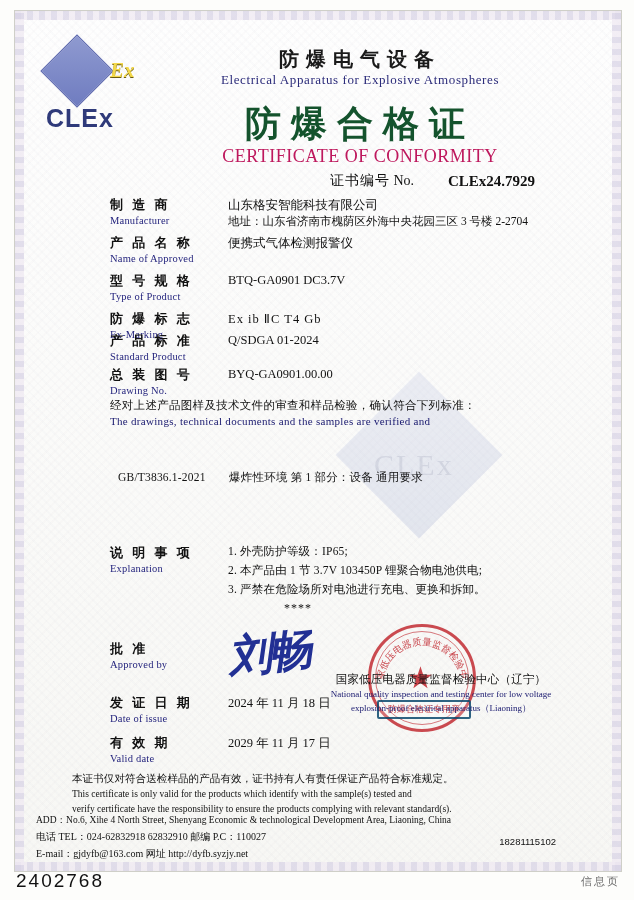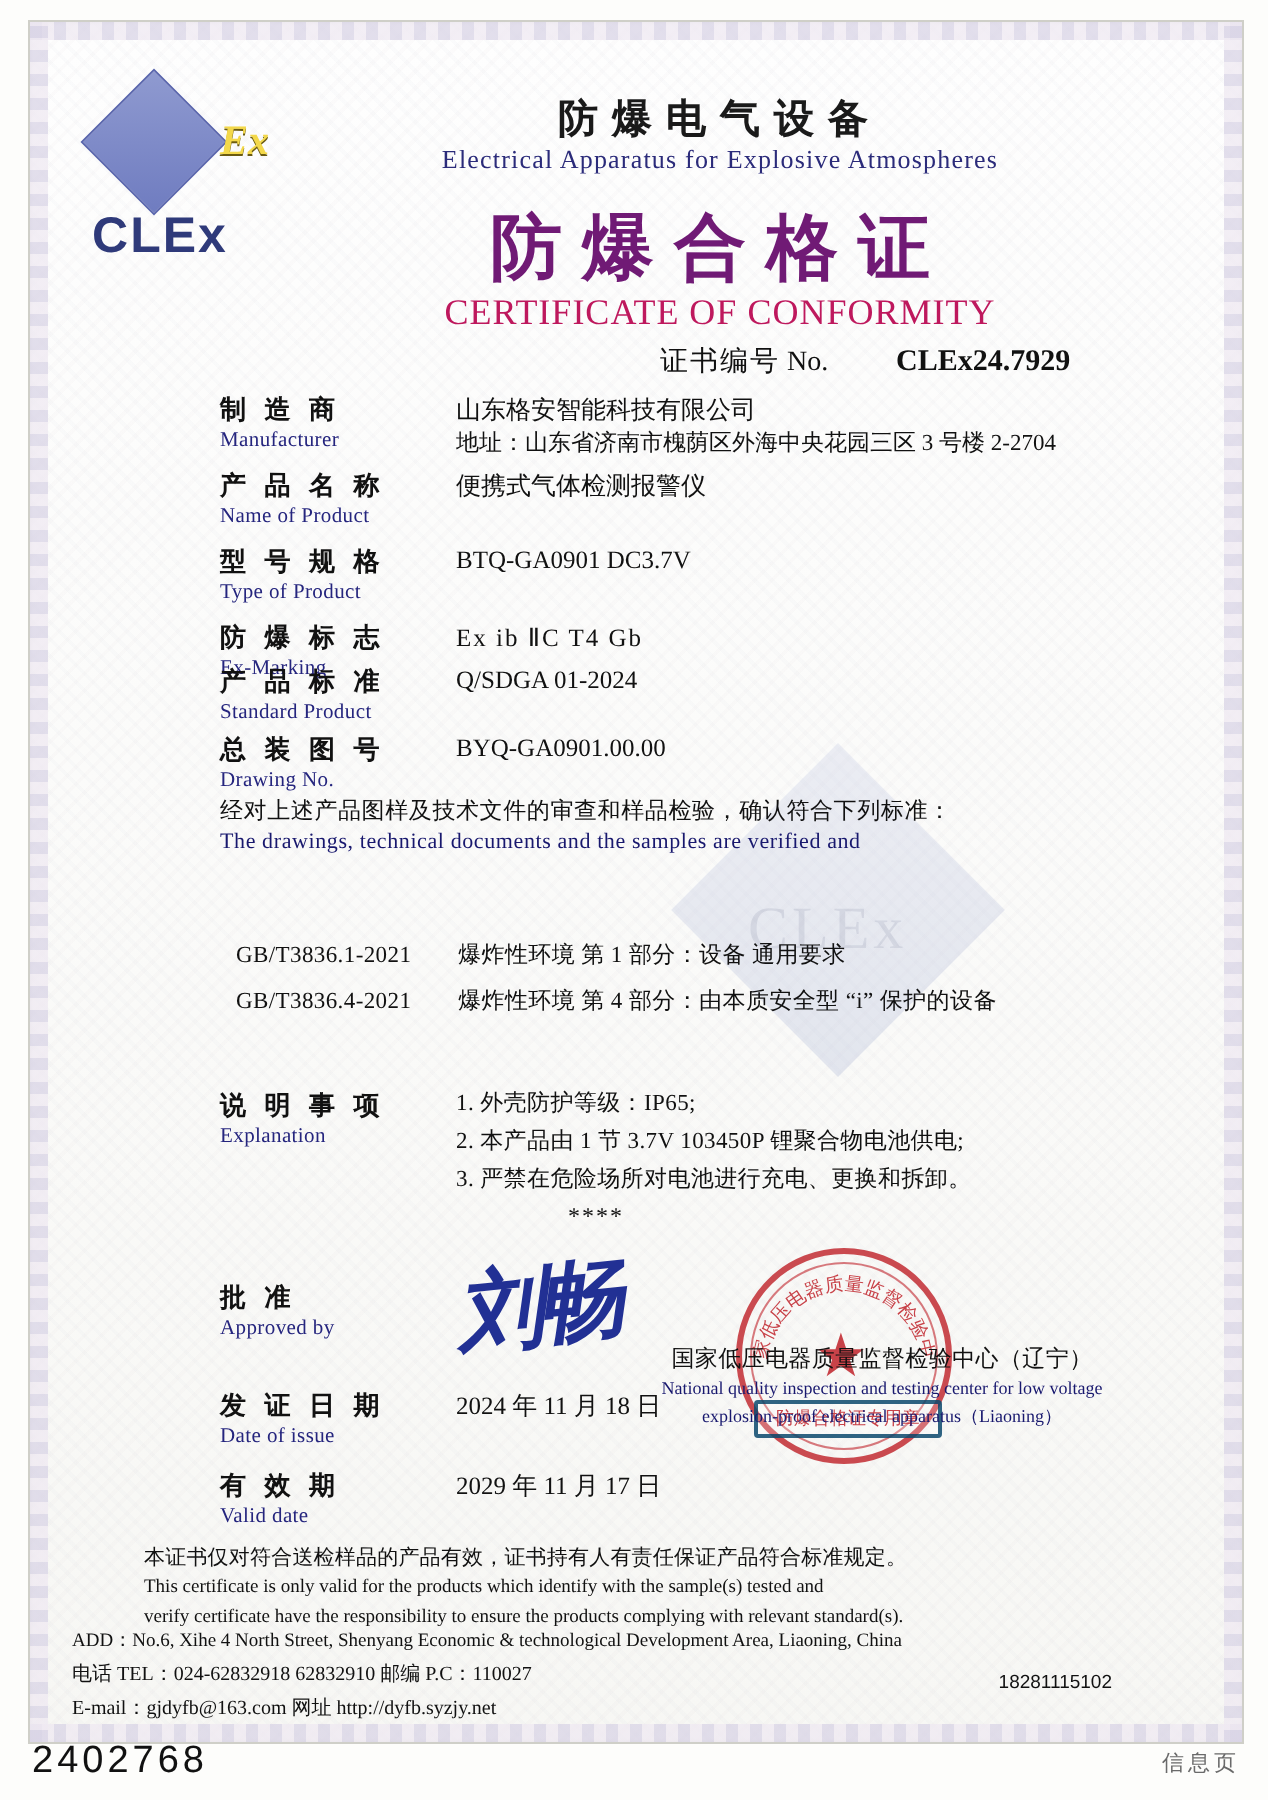--- a/index.html
+++ b/index.html
@@ -39,21 +39,21 @@
       text-shadow:0 1px 0 #6a5a10;margin-left:48px;}
   .lg-word{position:absolute;left:0;top:62px;width:96px;text-align:center;font-size:25px;
       font-weight:bold;color:#2f3a7a;letter-spacing:1px;font-family:"Liberation Sans",sans-serif;}
 
   
   #h-cn{position:absolute;left:150px;top:46px;width:420px;text-align:center;
      font-size:20px;letter-spacing:7px;color:#1a1a1a;font-weight:bold;}
   #h-en{position:absolute;left:150px;top:72px;width:420px;text-align:center;
      font-size:13px;letter-spacing:.6px;color:#2b2b7a;font-family:"Liberation Serif",serif;}
   #t-cn{position:absolute;left:150px;top:100px;width:420px;text-align:center;
-     font-size:36px;letter-spacing:10px;color:#701a75;font-weight:bold;}
+     font-size:36px;letter-spacing:10px;color:#14532d;font-weight:bold;}
   #t-en{position:absolute;left:150px;top:146px;width:420px;text-align:center;
      font-size:18px;letter-spacing:.5px;color:#be185d;}
 
   
   #certno{position:absolute;left:330px;top:172px;font-size:14px;color:#111;white-space:nowrap;}
   #certno .lbl{letter-spacing:1px;}
   #certno .no{font-family:"Liberation Serif",serif;}
   #certno .val{color:#111;font-weight:bold;font-size:15px;}
 
   
@@ -162,21 +162,21 @@
       <span class="cn">制 造 商</span>
       <span class="en">Manufacturer</span>
     </div>
     <div class="val">山东格安智能科技有限公司</div>
     <div class="val2">地址：山东省济南市槐荫区外海中央花园三区 3 号楼 2-2704</div>
   </div>
 
   <div class="row" style="top:234px">
     <div class="lab">
       <span class="cn">产 品 名 称</span>
-      <span class="en">Name of Product</span>
+      <span class="en">Name of Approved</span>
     </div>
     <div class="val">便携式气体检测报警仪</div>
   </div>
 
   <div class="row" style="top:272px">
     <div class="lab">
       <span class="cn">型 号 规 格</span>
       <span class="en">Type of Product</span>
     </div>
     <div class="val">BTQ-GA0901        DC3.7V</div>
@@ -218,24 +218,20 @@
 
   <div id="noteblk">
     <div class="cn">经对上述产品图样及技术文件的审查和样品检验，确认符合下列标准：</div>
     <div class="en1">The drawings, technical documents and the samples are verified and</div>
   </div>
 
   <div id="stds">
     <div class="std">
       <span class="code">GB/T3836.1-2021</span>
       <span>爆炸性环境 第 1 部分：设备 通用要求</span>
-    </div>
-    <div class="std">
-      <span class="code">GB/T3836.4-2021</span>
-      <span>爆炸性环境 第 4 部分：由本质安全型 “i” 保护的设备</span>
     </div>
   </div>
 
   <div class="row" id="expl" style="top:544px">
     <div class="lab">
       <span class="cn">说 明 事 项</span>
       <span class="en">Explanation</span>
     </div>
     <div style="position:absolute;left:118px;top:0;width:360px">
       <div class="expl-line">1. 外壳防护等级：IP65;</div>

